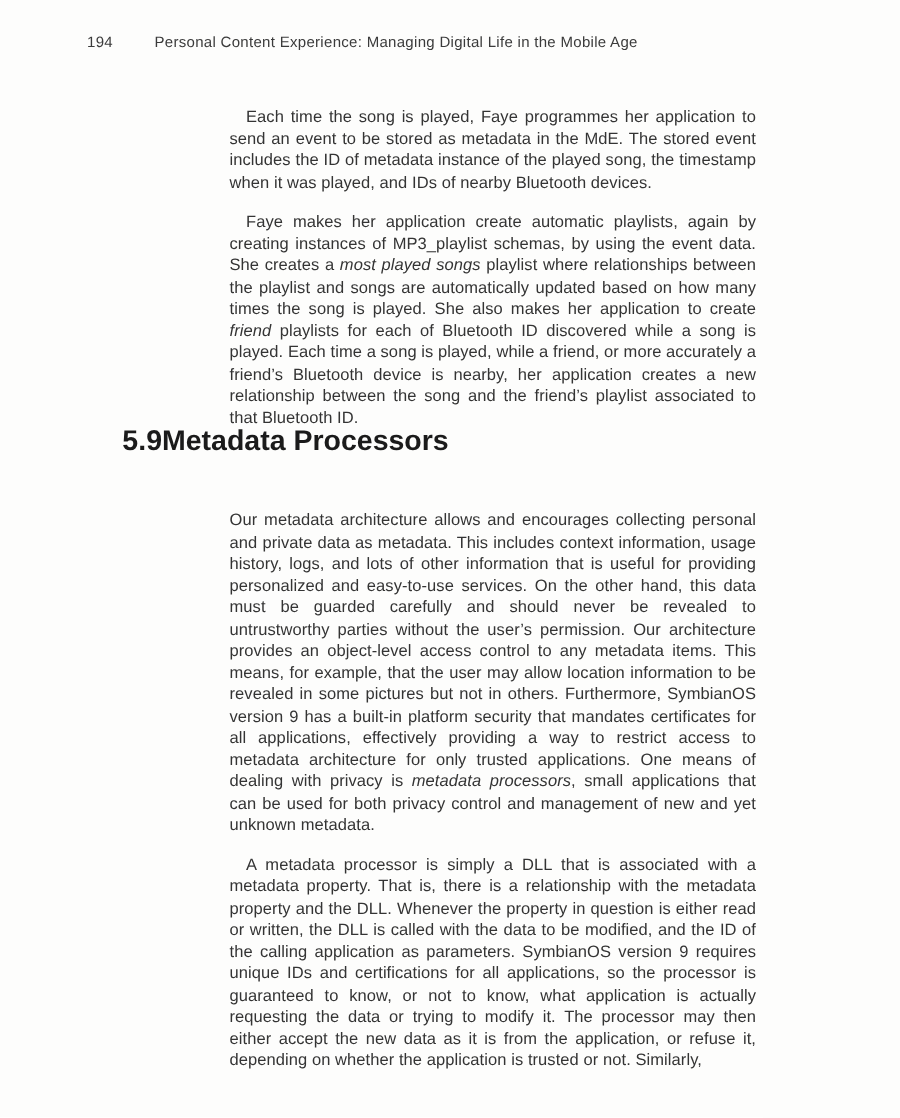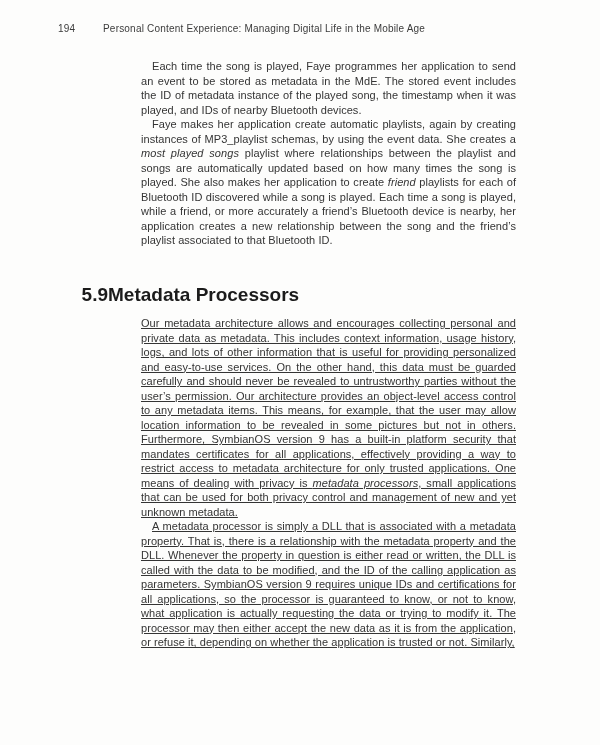--- a/index.html
+++ b/index.html
@@ -33,23 +33,23 @@
     position: absolute;
     left: 141px;
     width: 375px;
     font-size: 11px;
     line-height: 14.5px;
     color: #343434;
     text-align: justify;
     letter-spacing: 0.05px;
   }
   .block-intro { top: 59px; }
-  .block-section { top: 316px; text-decoration: underline; }
+  .block-section { top: 328px; }
   p.para {
-    margin: 0;
+    margin: 12px;
     padding: 0;
   }
   p.indent { text-indent: 11px; }
   em.run-italic { font-style: italic; }
   .section-heading {
     position: absolute;
     top: 284px;
     left: 58px;
     font-size: 19px;
     line-height: 22px;

